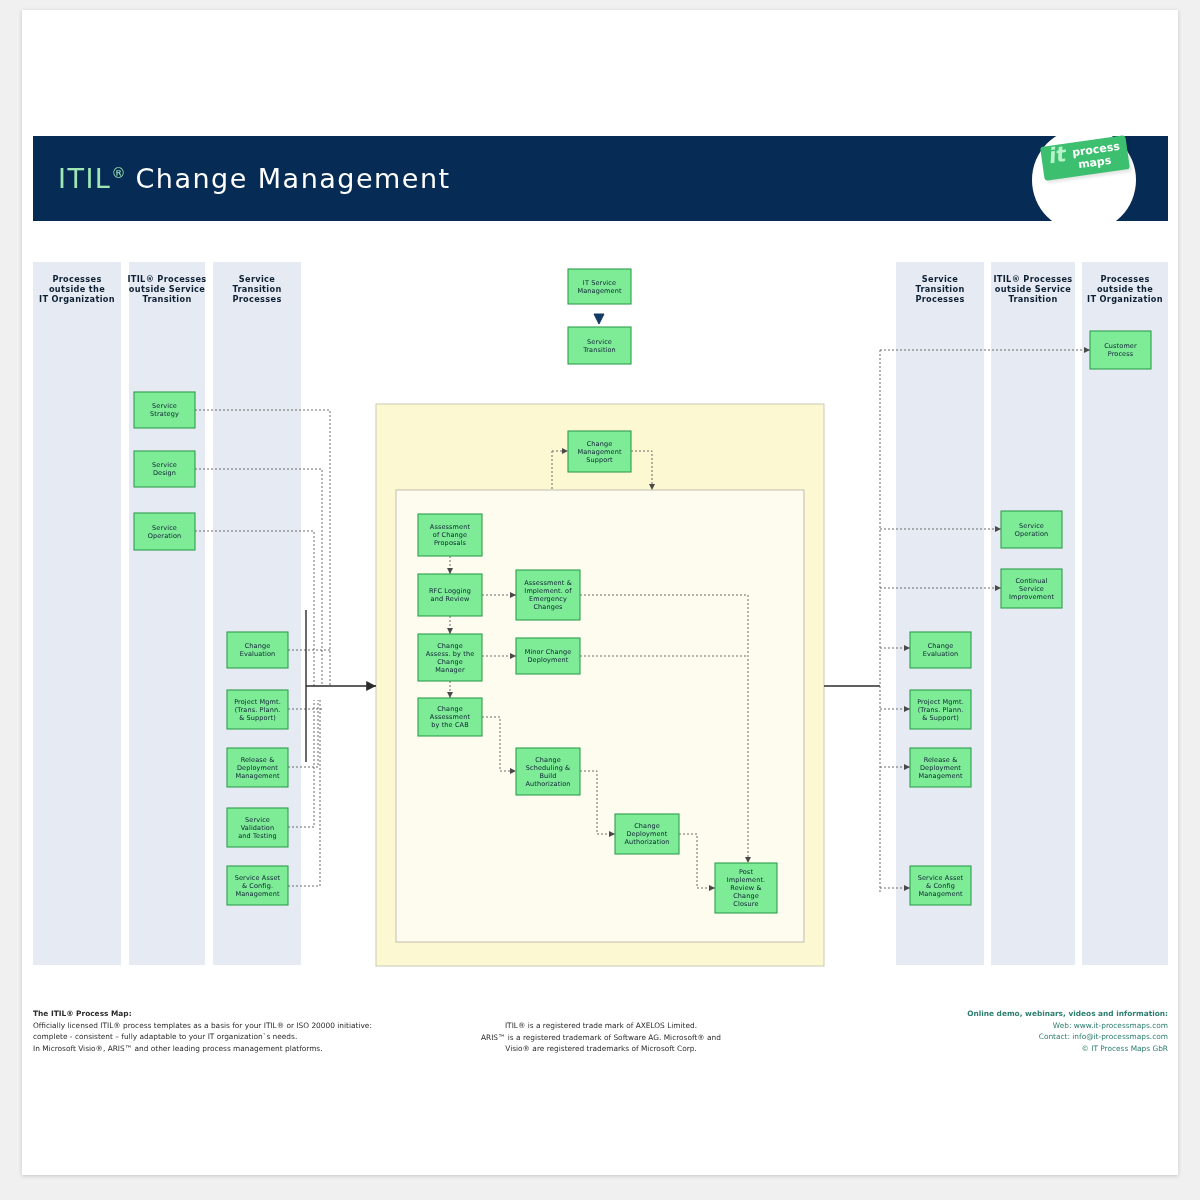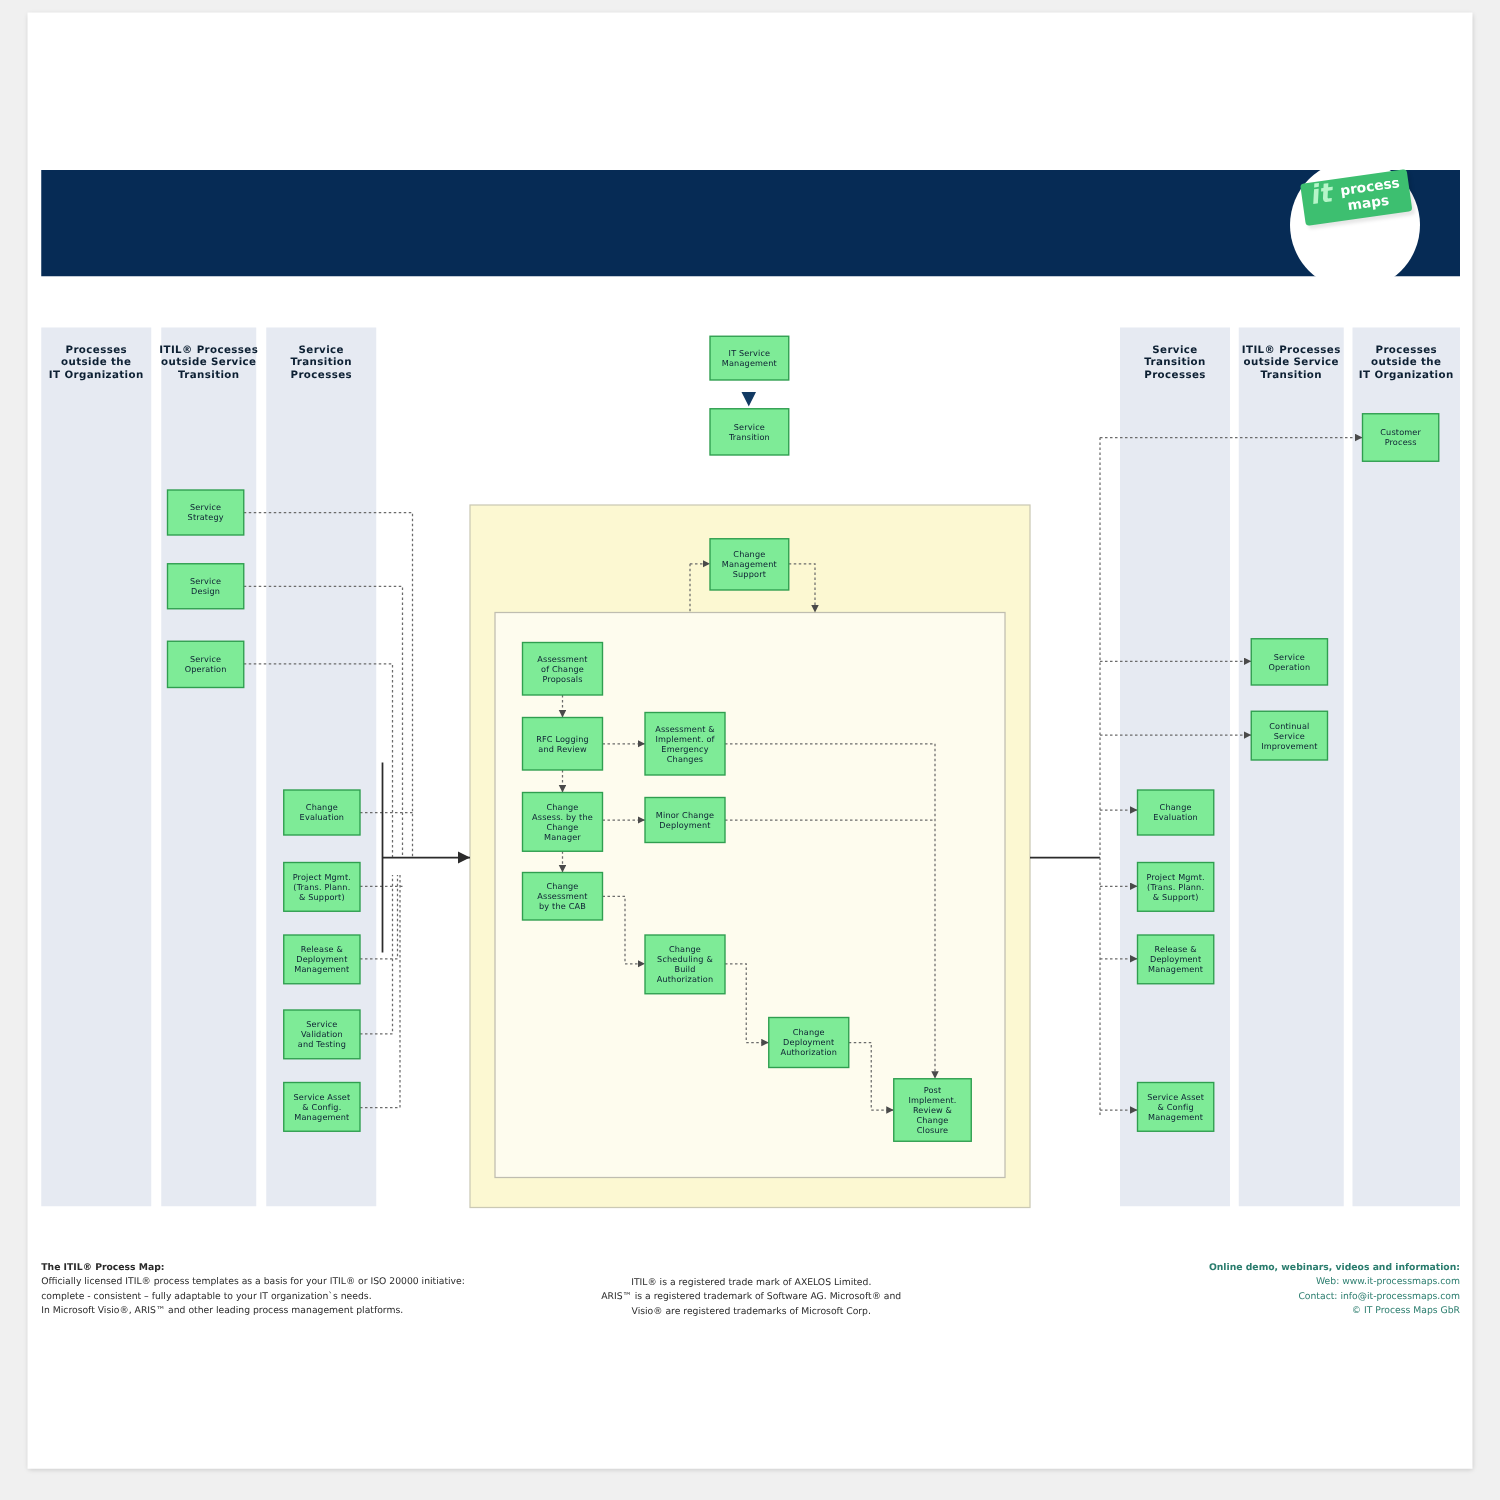--- a/index.html
+++ b/index.html
@@ -40,20 +40,24 @@
   .ftc{font-size:7.4px;fill:#2b7d6e;}
   .ftcb{font-size:7.4px;font-weight:700;fill:#2b7d6e;}
 </style>
 </head>
 <body>
 
 <div id="page">
   <div id="sheet"></div>
 
   <div id="titlebar"></div>
+  <div id="title">
+    <span class="itil">ITIL</span><span class="reg">®</span>
+    <span>Change Management</span>
+  </div>
 
   <div id="logo-circle"></div>
   <div id="logo-tag"></div>
   <div id="logo-it">it</div>
   <div id="logo-process">process</div>
   <div id="logo-maps">maps</div>
 
   <svg id="svgwrap" viewBox="0 0 1200 1200">
     <defs>
       <marker id="ad" markerWidth="7" markerHeight="7" refX="6" refY="3" orient="auto">

